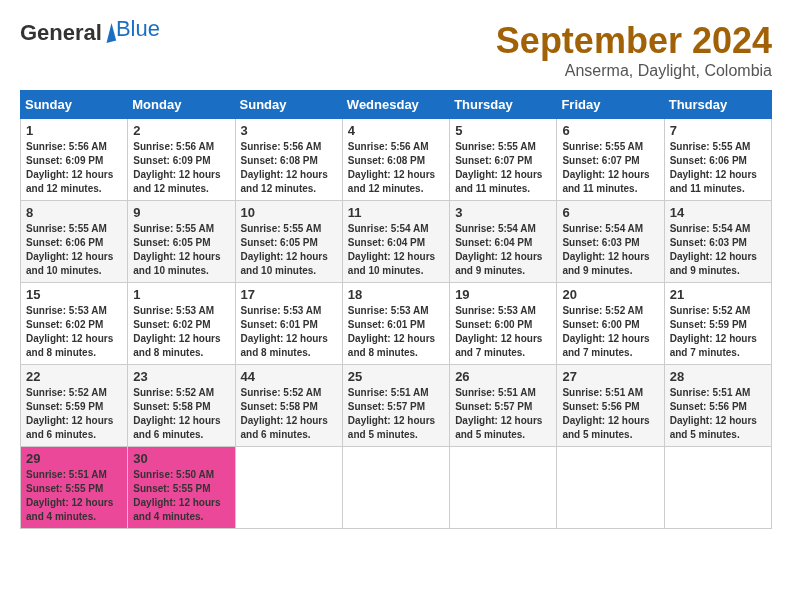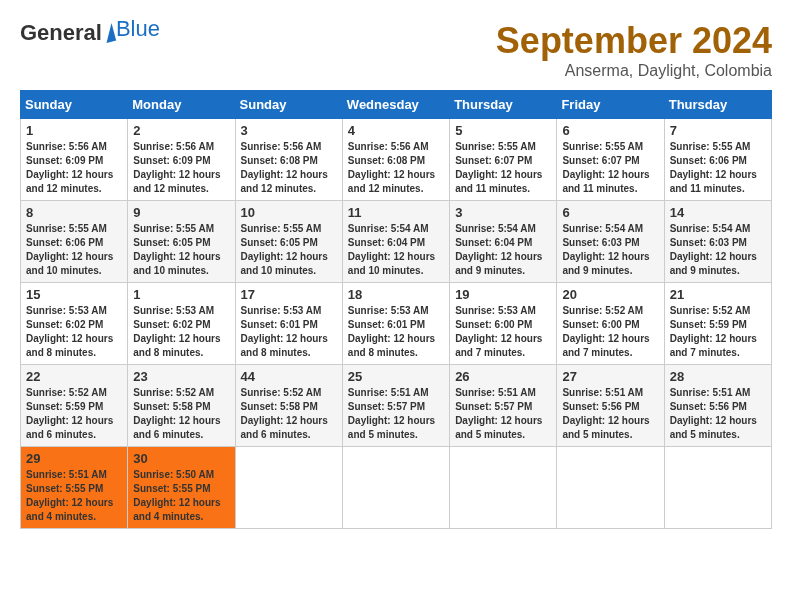--- a/index.html
+++ b/index.html
@@ -86,21 +86,21 @@
     .day-detail {
       font-size: 10px;
       color: #333;
       line-height: 1.4;
       font-weight: bold;
     }
     .empty-cell {
       background: #fff !important;
     }
     .last-row td {
-      background: #f97316;
+      background: #ec4899;
     }
   </style>
 </head>
 <body>
 
 <div class="header-section">
   <div class="logo">
     <div class="logo-text">
       <span class="logo-general">General</span>
       <span class="logo-icon"></span>

